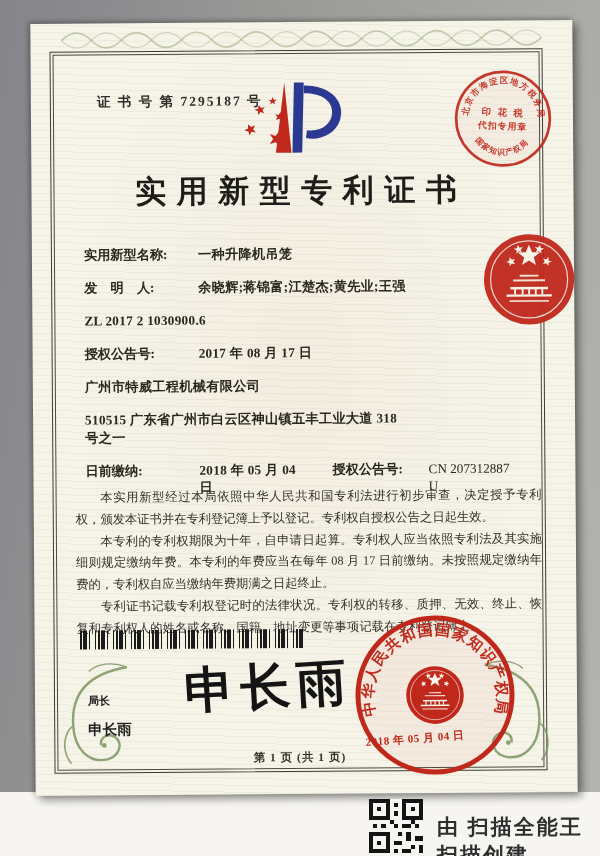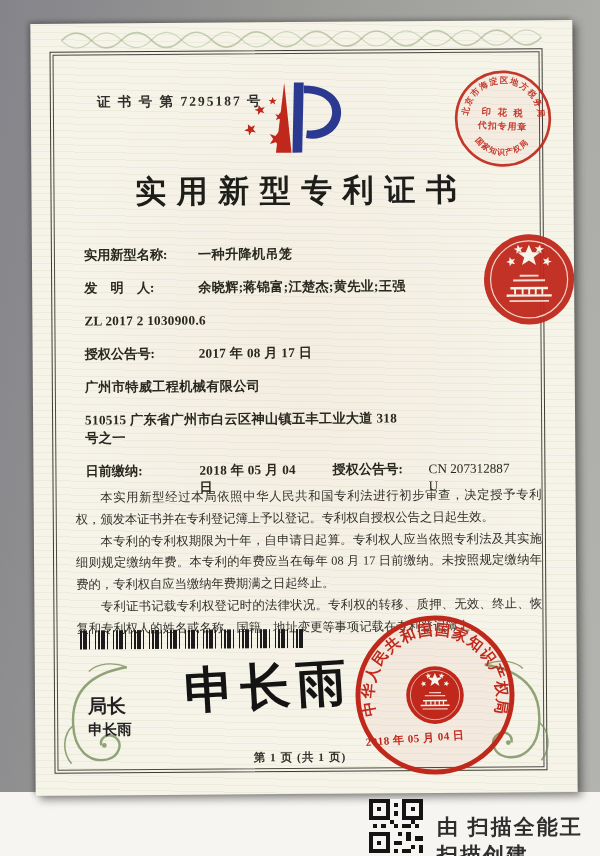--- a/index.html
+++ b/index.html
@@ -58,21 +58,21 @@
   .paragraphs{
     position:absolute;left:42px;top:464px;width:466px;
     font-size:12.3px;line-height:21.8px;color:#30302a;text-align:justify;
   }
   .paragraphs p{margin:0;text-indent:2em;font-weight:500;}
   .barcode{
     position:absolute;left:45px;top:607px;width:224px;height:19px;
     background:
       repeating-linear-gradient(90deg,#1b1b1b 0 2px,transparent 2px 3px,#1b1b1b 3px 7px,transparent 7px 9px,#1b1b1b 9px 10px,transparent 10px 15px,#1b1b1b 15px 16px,transparent 16px 18px);
   }
-  .director-title{position:absolute;left:53px;top:670px;font-size:19px;font-weight:700;color:#222;}
+  .director-title{position:absolute;left:53px;top:670px;font-size:11px;font-weight:700;color:#222;}
   .director-name{position:absolute;left:53px;top:697px;font-size:14.5px;font-weight:700;color:#222;}
   .signature{
     position:absolute;left:150px;top:630px;width:220px;height:92px;
     font-size:50px;color:#141414;transform:rotate(-3deg);
     letter-spacing:6px;font-weight:600;
   }
   .office-seal{position:absolute;left:314px;top:590px;width:172px;height:172px;}
   .page-footer{
     position:absolute;left:19px;top:728px;width:491px;text-align:center;
     font-size:11.5px;color:#33332c;font-weight:600;letter-spacing:1px;

